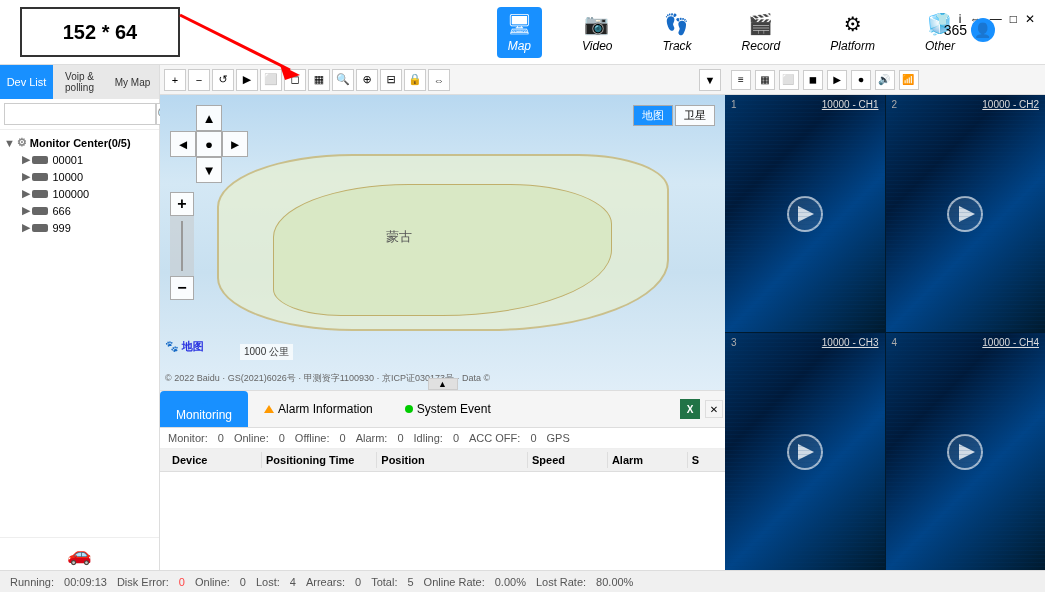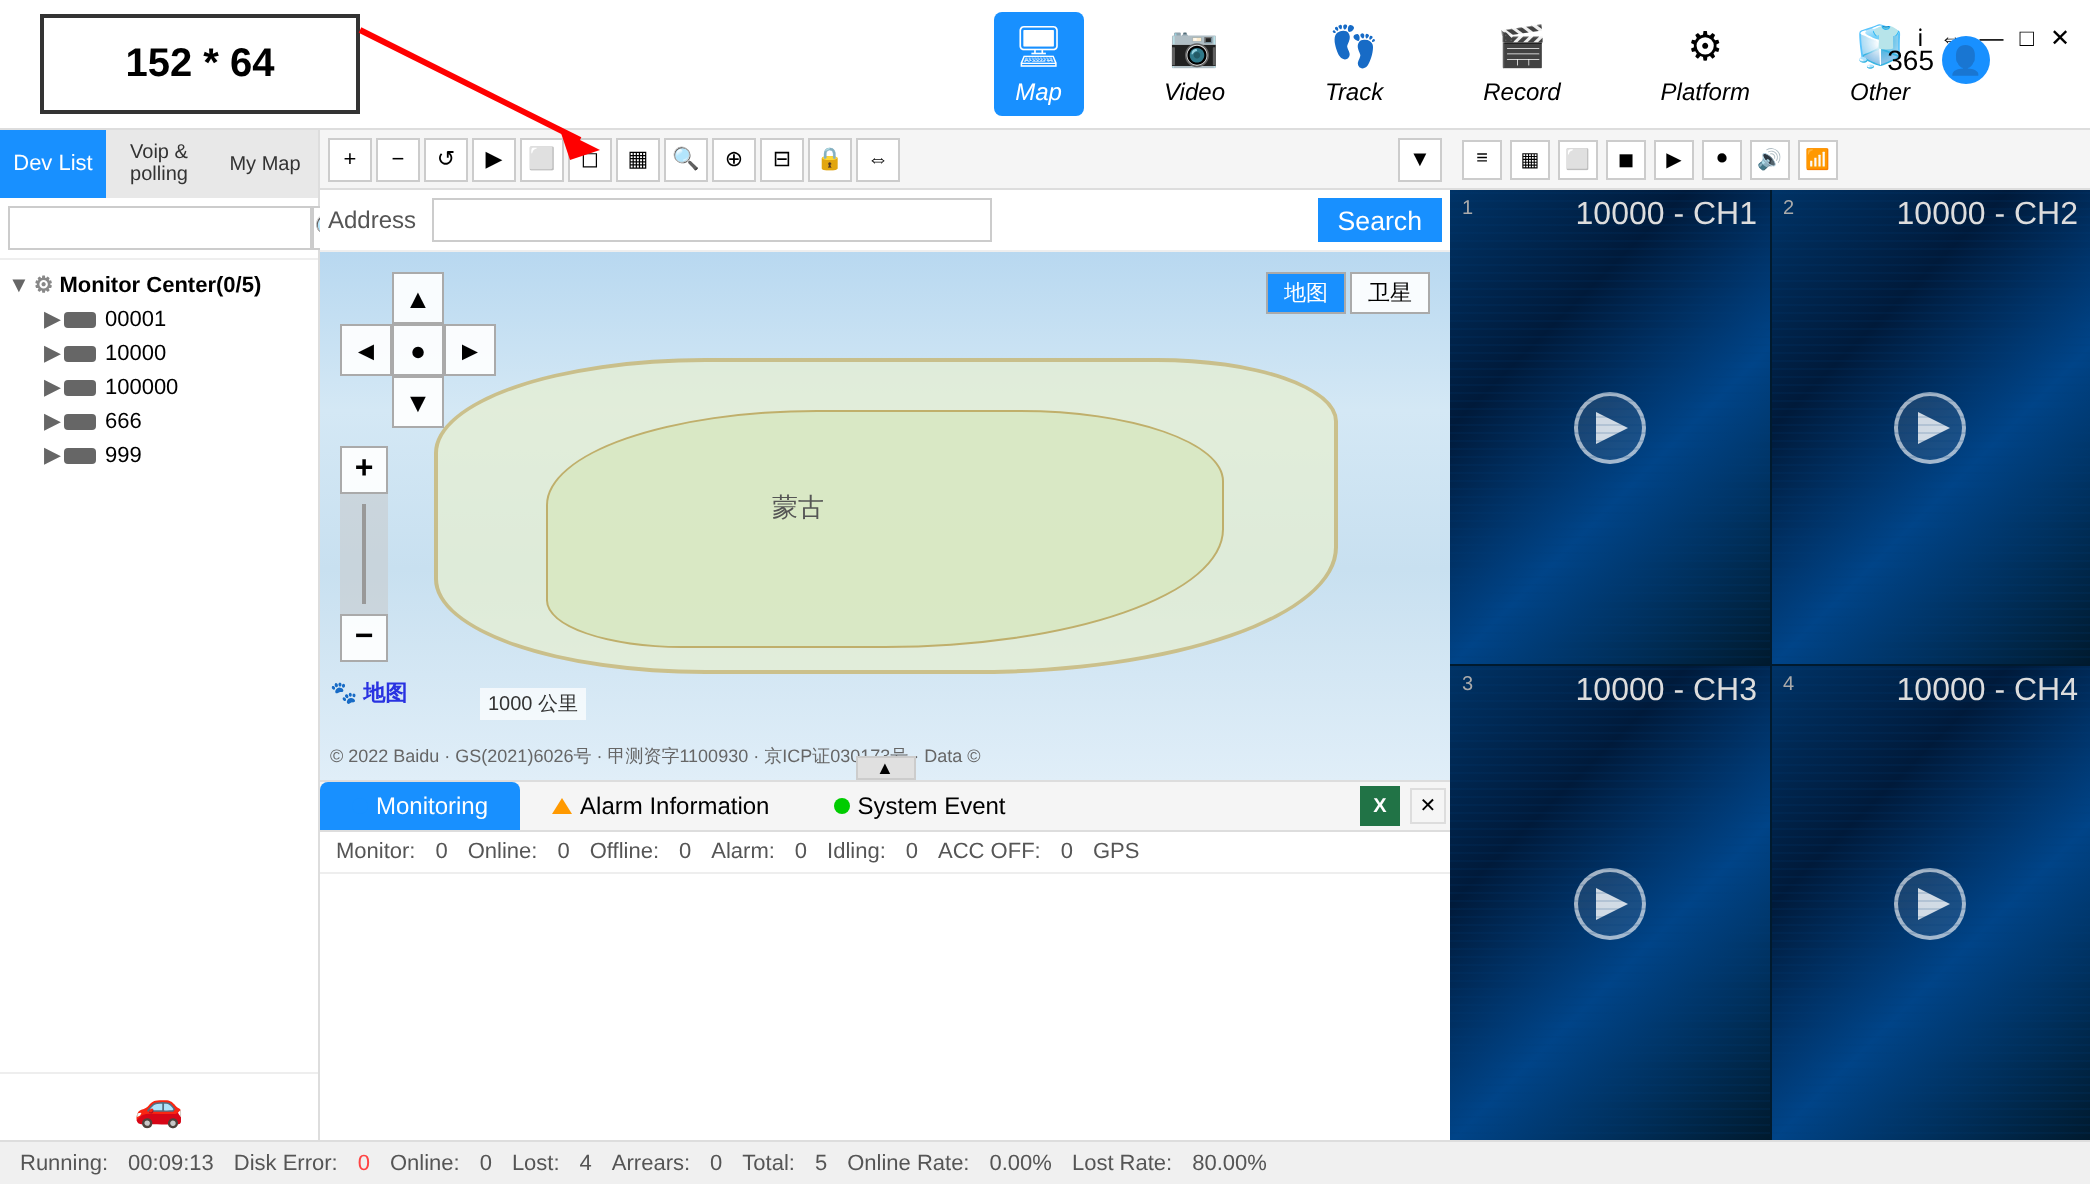--- a/index.html
+++ b/index.html
@@ -323,20 +323,21 @@
       border: none;
       background: transparent;
       display: flex;
       align-items: center;
       gap: 4px;
     }
     .bottom-tab.active {
       background: #1890ff;
       color: white;
       border-radius: 4px 4px 0 0;
+      flex-direction: column;
     }
     .bottom-tab-excel {
       margin-left: auto;
       margin-right: 5px;
       width: 20px;
       height: 20px;
       background: #217346;
       color: white;
       font-size: 10px;
       font-weight: bold;
@@ -417,21 +418,22 @@
       justify-content: space-between;
       font-size: 10px;
       color: #ccc;
     }
     .video-cell-num {
       color: #aaa;
       font-size: 10px;
     }
     .video-cell-title {
       color: #ddd;
-      font-size: 16px;
+      font-size: 10px;
+      text-decoration: underline;
     }
     .play-btn {
       width: 36px;
       height: 36px;
       border-radius: 50%;
       border: 2px solid rgba(255,255,255,0.6);
       display: flex;
       align-items: center;
       justify-content: center;
       cursor: pointer;
@@ -604,25 +606,20 @@
         <button class="map-tool-btn">🔍</button>
         <button class="map-tool-btn">⊕</button>
         <button class="map-tool-btn">⊟</button>
         <button class="map-tool-btn">🔒</button>
         <button class="map-tool-btn">⇔</button>
         <div style="margin-left:auto;">
           <button class="map-tool-btn">▼</button>
         </div>
       </div>
 
-      <div class="map-search-row">
-        <span class="addr-label">Address</span>
-        <input type="text" style="flex: 1 1 0%; height: 22px; border: 1px solid rgb(204, 204, 204); padding: 0px 4px; font-size: 11px; max-width: 280px;">
-        <button class="map-search-btn" style="margin-left:auto;">Search</button>
-      </div>
 
       <div class="map-view">
         <div class="map-img">
           <div class="map-land"></div>
           <div class="map-inner-land"></div>
           <div class="map-label">蒙古</div>
 
           <div class="map-controls">
             <div style="display:flex; flex-direction:column; align-items:center;">
               <button style="width:26px; height:26px; background:rgba(255,255,255,0.9); border:1px solid #aaa; cursor:pointer; display:flex; align-items:center; justify-content:center;">▲</button>
@@ -684,20 +681,28 @@
           <span>Offline:</span>
           <span>0</span>
           <span>Alarm:</span>
           <span>0</span>
           <span>Idling:</span>
           <span>0</span>
           <span>ACC OFF:</span>
           <span>0</span>
           <span>GPS</span>
         </div>
+        <div class="table-header">
+          <div class="col" style="flex:1.2;">Device</div>
+          <div class="col" style="flex:1.5;">Positioning Time</div>
+          <div class="col" style="flex:2;">Position</div>
+          <div class="col">Speed</div>
+          <div class="col">Alarm</div>
+          <div class="col" style="flex:0.3;">S</div>
+        </div>
         <div class="table-body"></div>
       </div>
     </div>
   </div>
 
   <div class="video-panel">
     <div class="video-toolbar">
       <button class="video-tool-btn">≡</button>
       <button class="video-tool-btn">▦</button>
       <button class="video-tool-btn">⬜</button>

